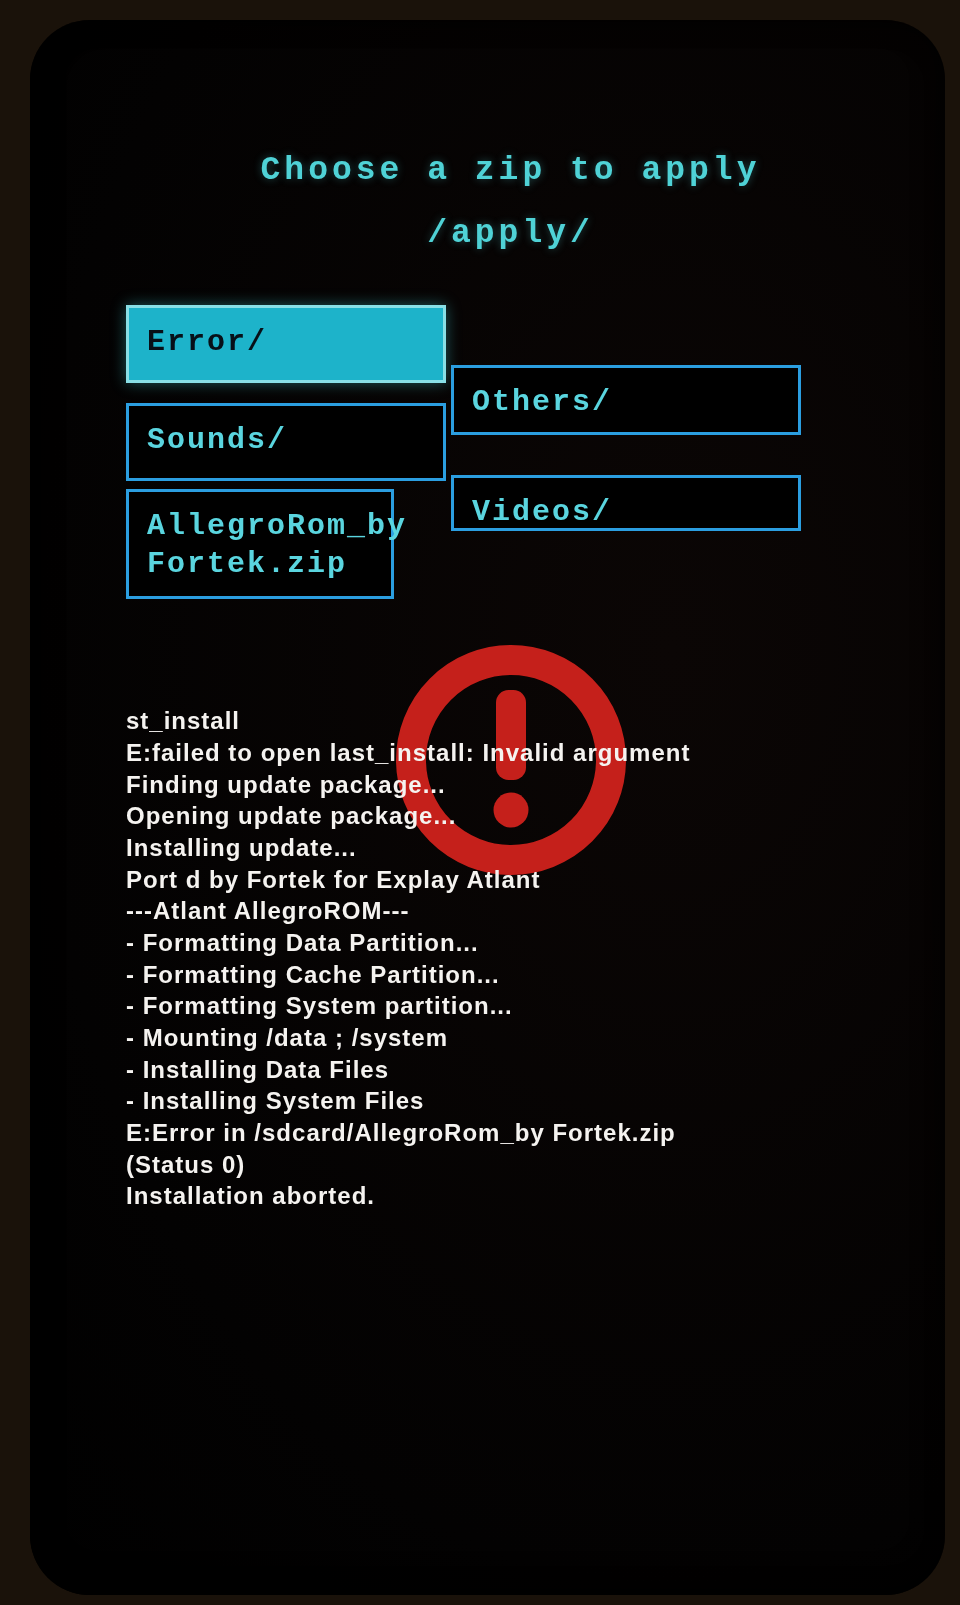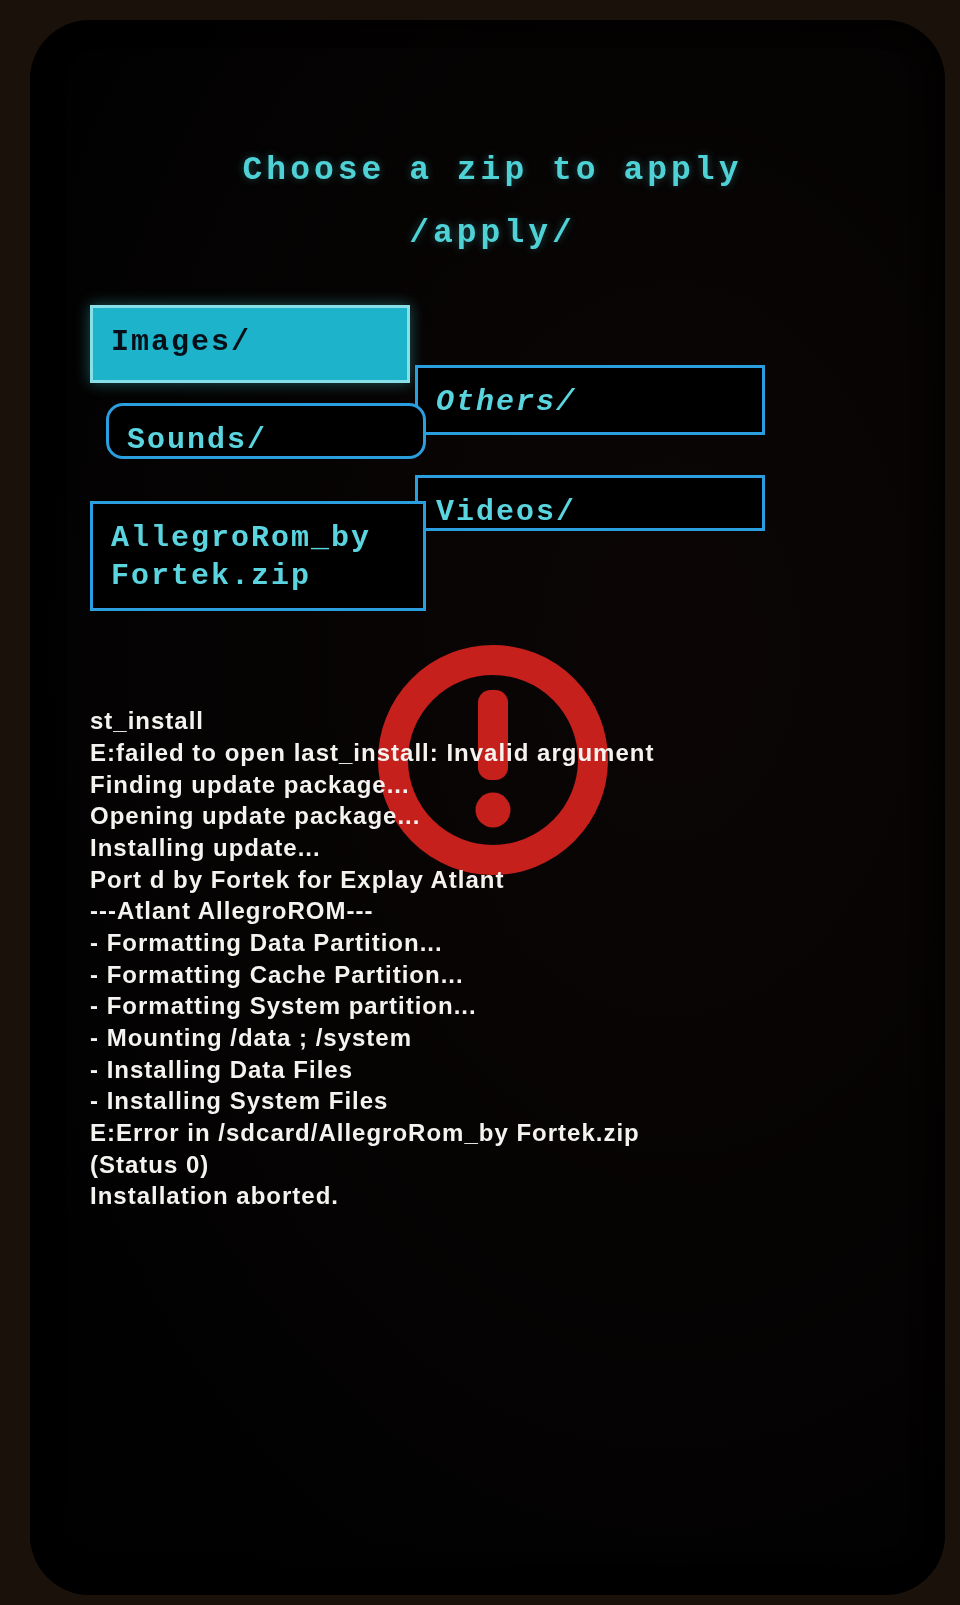--- a/index.html
+++ b/index.html
@@ -12,21 +12,21 @@
     position: relative;
   }
   .phone-frame {
     position: absolute;
     top: 20px;
     left: 30px;
     right: 15px;
     bottom: 10px;
     background: radial-gradient(ellipse at 70% 40%, #0b0605 0%, #030202 70%, #000 100%);
     border-radius: 60px;
-    padding: 120px 50px 50px 60px;
+    padding: 120px 50px 50px 96px;
     box-shadow: inset 0 -8px 30px rgba(0,0,0,0.9), inset 8px 0 25px rgba(0,0,0,0.8);
   }
   .screen {
     width: 100%;
     height: 100%;
     position: relative;
   }
   .header {
     text-align: center;
     color: #4fd2d6;
@@ -52,24 +52,24 @@
     background: #000;
     line-height: 1.25;
   }
   .file-item.selected {
     background: #1db3ca;
     color: #071018;
     border-color: #89dfe6;
     box-shadow: 0 0 14px rgba(64,210,220,0.4);
   }
   .item-images   { top: 0;    left: 0;    width: 320px; height: 78px; }
-  .item-others   { top: 60px;  left: 325px; width: 350px; height: 70px; font-style: italic; }
-  .item-sounds   { top: 98px;  left: 16px;    width: 320px; height: 56px; border-radius: 17px; }
+  .item-others   { top: 60px;  left: 325px; width: 350px; height: 70px; }
+  .item-sounds   { top: 98px;  left: 0;    width: 320px; height: 78px; }
   .item-videos   { top: 170px; left: 325px; width: 350px; height: 56px; }
-  .item-allegro  { top: 196px; left: 0;    width: 336px; height: 110px; }
+  .item-allegro  { top: 184px; left: 0;    width: 268px; height: 110px; }
   .log-area {
     position: relative;
     margin-top: 40px;
   }
   .error-icon {
     position: absolute;
     top: -70px;
     left: 50%;
     transform: translateX(-50%);
     width: 250px;
@@ -96,21 +96,21 @@
 <div class="phone-frame">
   <div class="screen">
 
     <div class="header">
       <div>Choose a zip to apply</div>
       <div>/apply/</div>
     </div>
 
     <div class="file-grid">
       <div class="file-item selected item-images">
-        <span>Images/</span>
+        <span>Error/</span>
       </div>
       <div class="file-item item-others">
         <span>Others/</span>
       </div>
       <div class="file-item item-sounds">
         <span>Sounds/</span>
       </div>
       <div class="file-item item-videos">
         <span>Videos/</span>
       </div>

